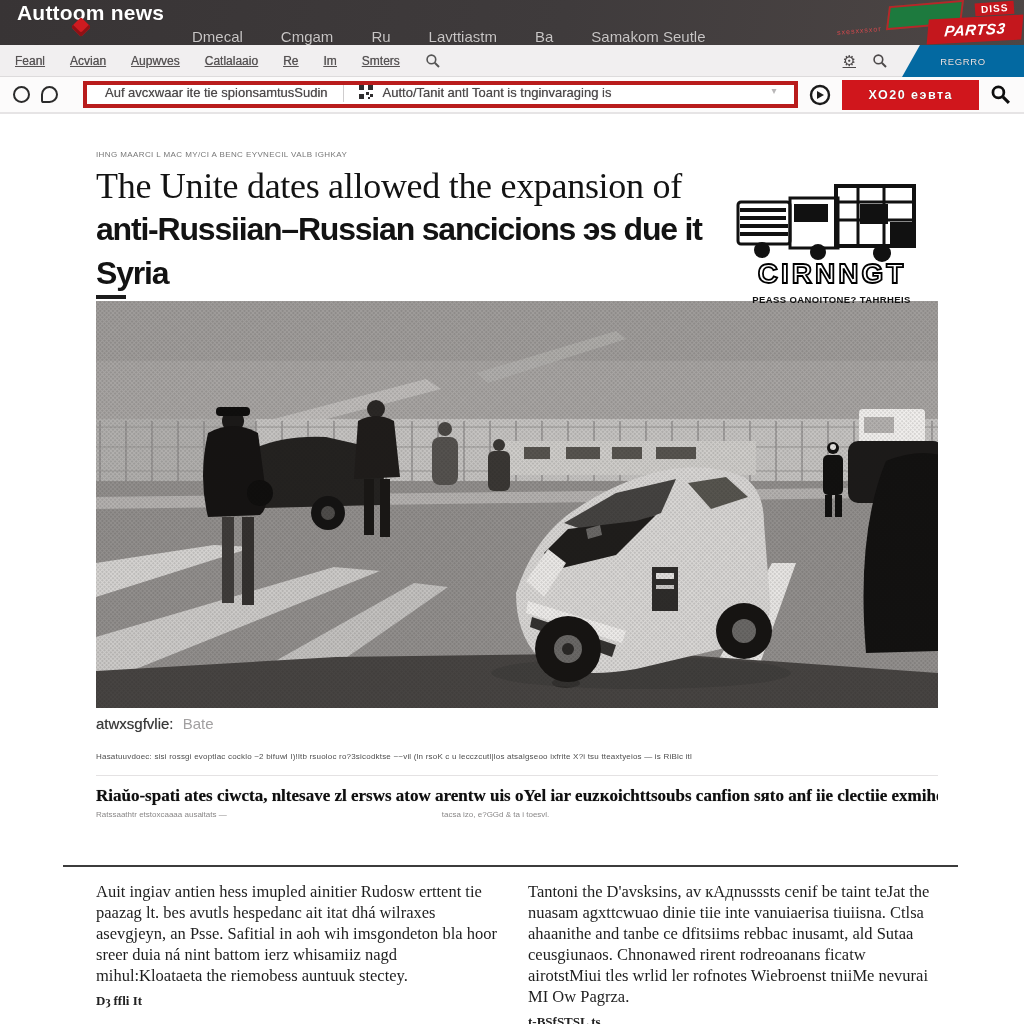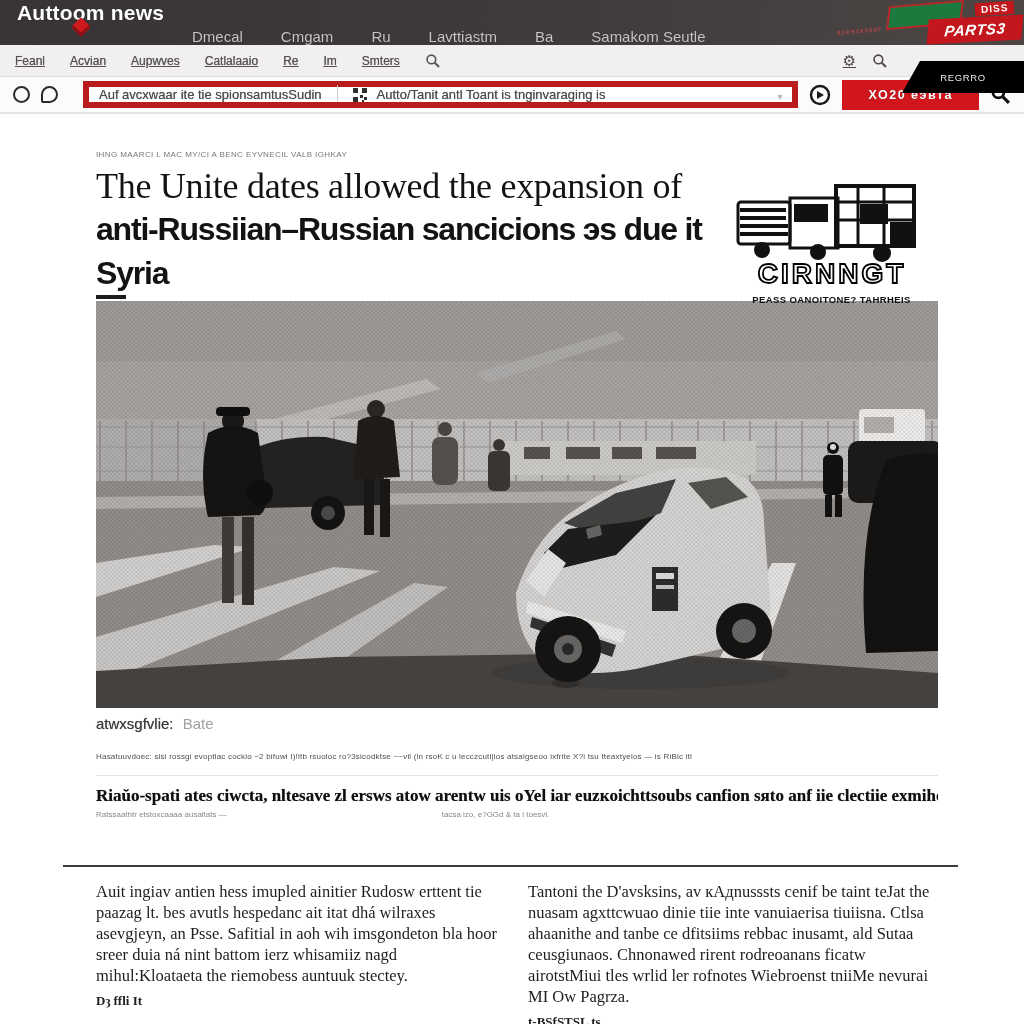--- a/index.html
+++ b/index.html
@@ -34,35 +34,35 @@
                     font-size:7px; transform:rotate(-5deg); letter-spacing:1px; }
 
   
   .subnav { position:relative; height:32px; background:#f1eff0;
             border-bottom:1px solid #dddbdc; display:flex; align-items:center;
             padding-left:15px; gap:25px; font-size:12px; color:#565253; }
   .subnav span { cursor:pointer;text-decoration:underline; }
   .subnav-right { position:absolute; right:136px; top:0; height:100%;
                   display:flex; align-items:center; gap:16px; }
   .gear { font-size:15px; color:#4c4849; cursor:pointer; }
-  .register-btn { position:absolute; right:0; top:16px; height:32px; width:122px;
-                  background:#000000; color:#e8eaf0; font-size:9.5px; display:flex;
+  .register-btn { position:absolute; right:0; top:0; height:32px; width:122px;
+                  background:#0369a1; color:#e8eaf0; font-size:9.5px; display:flex;
                   align-items:center; justify-content:center; letter-spacing:.6px;
                   clip-path:polygon(18px 0,100% 0,100% 100%,0 100%); cursor:pointer; border:none; }
 
   
   .ticker { height:37px; background:#fcfbfb; border-bottom:2px solid #e6e4e5;
             display:flex; align-items:center; padding:0 13px; gap:11px; }
   .ring-icon { width:17px; height:17px; border:2.6px solid #2b2b2b; border-radius:50%;
                cursor:pointer; }
   .bubble-icon { width:17px; height:17px; border:2.6px solid #2b2b2b;
                  border-radius:50% 50% 50% 15%; cursor:pointer; }
-  .ticker-field { display:flex; align-items:flex-end; gap:10px; height:27px; flex:1;
-                  max-width:742px; border:6px solid #b91c1c; background:#fff;
-                  padding:0 10px; font-size:13px; color:#4e4a4b; margin-left:14px; }
+  .ticker-field { display:flex; align-items:flex-start; gap:10px; height:27px; flex:1;
+                  max-width:742px; border:4px solid #b91c1c; background:#fff;
+                  padding:0 18px; font-size:13px; color:#4e4a4b; margin-left:14px; }
   .tf-div { width:1px; height:17px; background:#cfcdce; margin:0 5px; }
   .tf-chevron { margin-left:auto; color:#b9b7b8; font-size:10px; }
   .nav-circle { width:22px; height:22px; cursor:pointer; }
   .cta-btn { background:#d0161c; color:#fff; font-size:12.5px; font-weight:bold;
              letter-spacing:1.5px; padding:8px 26px; border:none; cursor:pointer; }
   .mag { cursor:pointer; display:block; }
 
   
   .content { position:relative; padding:0 86px 0 96px; }
   .breadcrumb { margin-top:36px; font-size:8px; color:#777; letter-spacing:.4px; }

